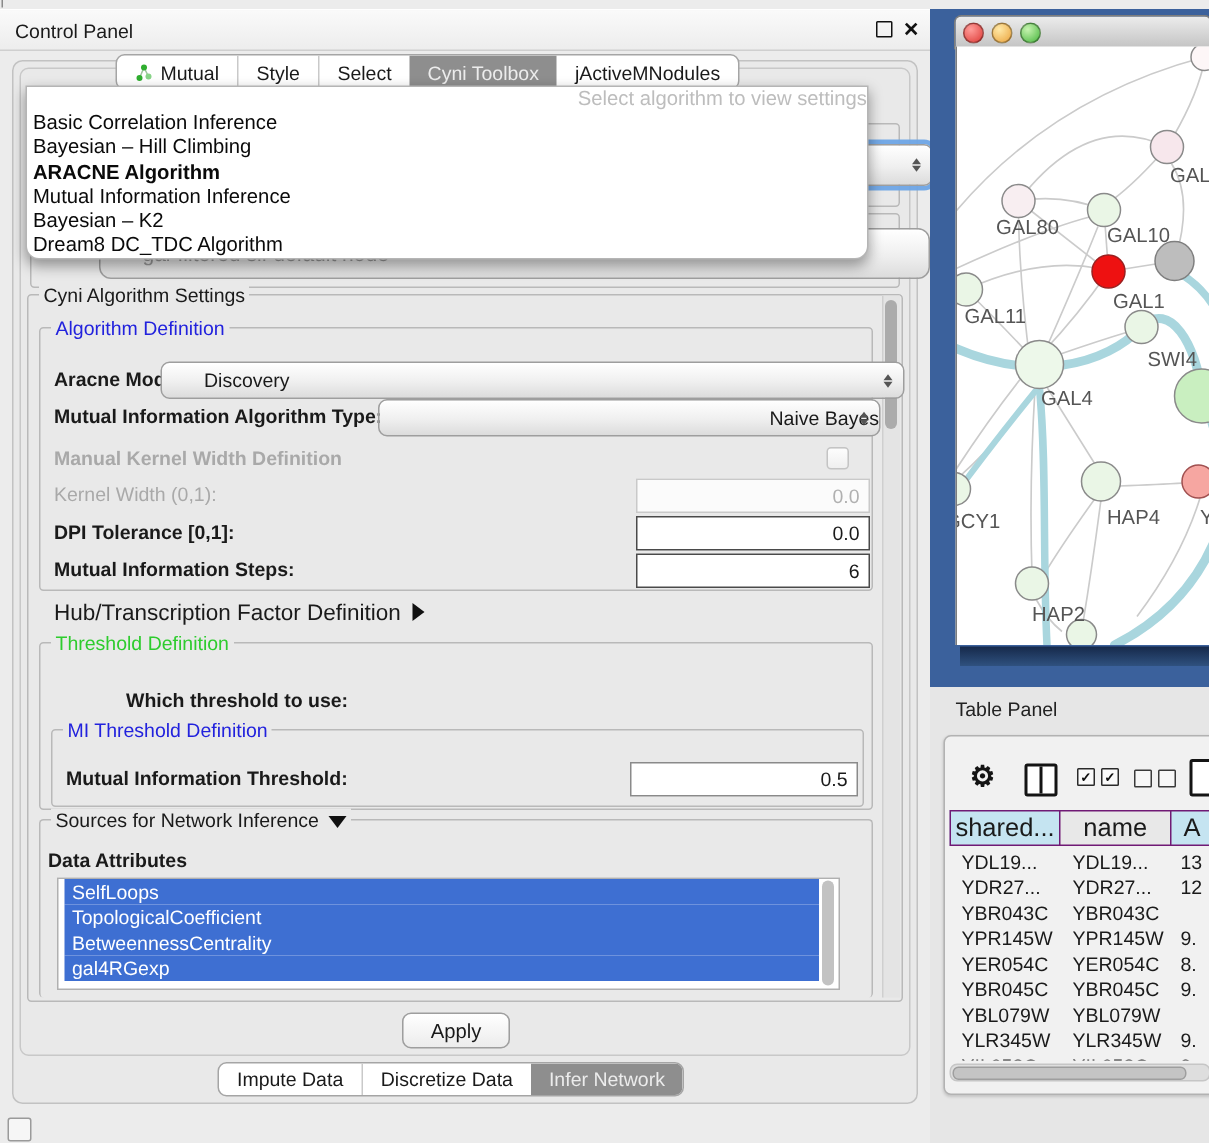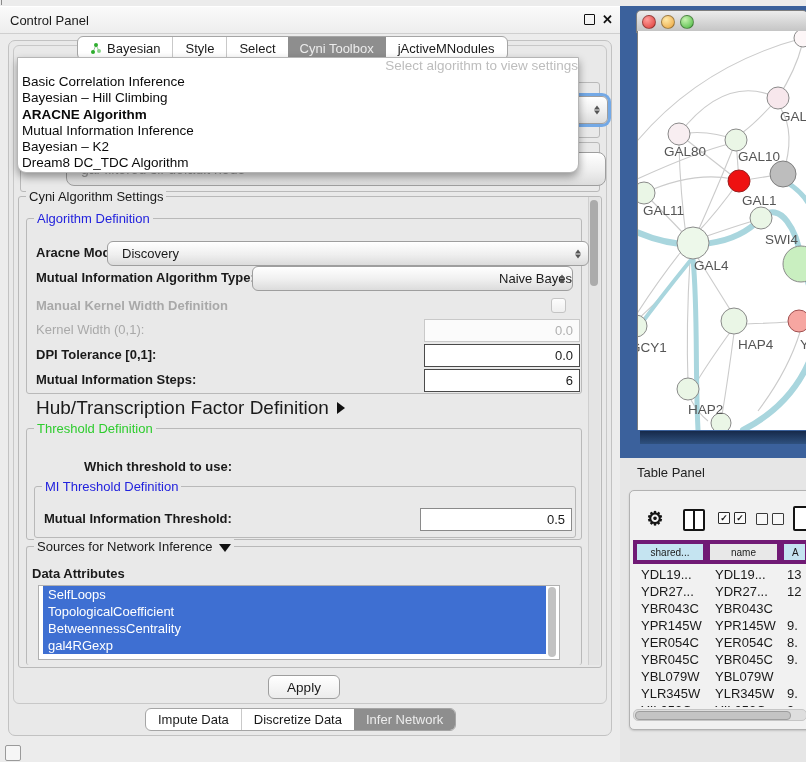--- a/index.html
+++ b/index.html
@@ -22,21 +22,21 @@
   .tab.after-active{border-left:none;}
   
   .popup{background:#fff;border:1px solid #b5b5b5;border-radius:0 0 9px 9px;box-shadow:0 4px 9px rgba(0,0,0,.38);z-index:50;overflow:hidden;}
   .popup .ph{height:16px;line-height:16px;text-align:right;color:#bdbdbd;font-size:13.5px;}
   .popup .opt{height:16.3px;line-height:16.3px;padding-left:4px;font-size:13.5px;color:#0a0a0a;white-space:nowrap;}
   
   .grp{border:1px solid #b9b9b9;border-radius:3px;}
   .grp>.gt{position:absolute;top:-8px;left:7px;background:var(--grpbg);padding:0 3px;font-size:13px;white-space:nowrap;}
   .gt.blue{color:#2222dd;} .gt.green{color:#2ecc2e;}
   
-  .combo{background:linear-gradient(#ffffff,#efefef 55%,#dcdcdc);border:1px solid #9e9e9e;border-radius:6px;display:flex;align-items:center;font-size:13px;padding-left:14px;box-shadow:inset 0 1px 0 #fff;position:absolute;}
+  .combo{background:linear-gradient(#ffffff,#efefef 55%,#dcdcdc);border:1px solid #9e9e9e;border-radius:6px;display:flex;align-items:center;font-size:13px;padding-left:28px;box-shadow:inset 0 1px 0 #fff;position:absolute;}
   .combo .spin{position:absolute;right:7px;top:50%;transform:translateY(-50%);display:flex;flex-direction:column;align-items:center;gap:1px;}
   .spin i{display:block;width:0;height:0;border-left:3.5px solid transparent;border-right:3.5px solid transparent;}
   .spin i.up{border-bottom:4.5px solid #555;}
   .spin i.dn{border-top:4.5px solid #555;}
   .combo.focusring{box-shadow:0 0 0 3px rgba(110,165,230,.95), inset 0 1px 0 #fff;}
   .field{position:absolute;background:#fff;border:1px solid #8a8a8a;font-size:13px;display:flex;align-items:center;justify-content:flex-end;padding-right:6px;}
   .field.disabled{background:#fbfbfb;border-color:#c9c9c9;color:#b0b0b0;}
   .field.strong{border:1.5px solid #4a4a4a;}
   .lbl{position:absolute;font-size:13px;white-space:nowrap;display:flex;align-items:center;}
   .lbl.gray{color:#a9a9a9;}
@@ -49,21 +49,21 @@
   .vthumb{position:absolute;background:#ababab;border-radius:4px;}
   .btn{position:absolute;background:linear-gradient(#ffffff,#ececec);border:1px solid #9e9e9e;border-radius:6px;font-size:13.5px;display:flex;align-items:center;justify-content:center;}
   
   .desktop{background:var(--desktop);}
   .netwin-bar{background:linear-gradient(#ececec,#c3c3c3);border:1px solid #7d7d7d;border-bottom:1px solid #8a8a8a;border-radius:5px 5px 0 0;display:flex;align-items:center;}
   .light{width:12px;height:12px;border-radius:50%;margin-left:5px;border:1px solid rgba(0,0,0,.35);}
   .canvas{background:#fff;border-left:1px solid #7d7d7d;overflow:hidden;}
   .winshadow{background:linear-gradient(#16294a,#2f517f);}
   
   .tpanel{background:#f1f1f1;border:1px solid #b2b2b2;border-radius:5px;box-shadow:0 1px 2px rgba(0,0,0,.15);}
-  .hcell{position:absolute;height:24px;display:flex;align-items:center;justify-content:center;font-size:10px;border:4px solid #701a75;box-sizing:border-box;}
+  .hcell{position:absolute;height:24px;display:flex;align-items:center;justify-content:center;font-size:17px;border:1px solid #701a75;box-sizing:border-box;}
   .hcell.hl{background:#c5e4f1;} .hcell.plain{background:#e8e8e8;}
   .trow{position:absolute;height:17px;font-size:13px;white-space:nowrap;}
   .tcell{position:absolute;top:0;line-height:17px;}
   .icn{position:absolute;display:flex;align-items:center;justify-content:center;}
   .cbx{width:10px;height:10px;border:1.6px solid #2a2a2a;border-radius:1px;background:#fafafa;display:flex;align-items:center;justify-content:center;font-size:9px;font-weight:bold;color:#111;}
   .cbx.empty{border-color:#3a3a3a;background:#f7f7f7;}
 </style>
 </head>
 <body>
 
@@ -84,21 +84,21 @@
     <div class="tab">
       <span style="margin-right:5px;display:flex;">
         <svg width="12" height="13" viewBox="0 0 12 13">
             <line x1="3" y1="10" x2="6" y2="3" stroke="#9cc49c" stroke-width="1"></line>
             <line x1="6" y1="3" x2="9" y2="9" stroke="#9cc49c" stroke-width="1"></line>
             <circle cx="6" cy="3" r="2" fill="#2fae2f"></circle>
             <circle cx="3" cy="10" r="2" fill="#2fae2f"></circle>
             <circle cx="9" cy="9" r="2" fill="#88d488"></circle>
           </svg>
       </span>
-      <span>Bayesian</span>
+      <span>Mutual</span>
     </div>
     <div class="tab">
         <span>Style</span>
       </div>
     <div class="tab">
         <span>Select</span>
       </div>
     <div class="tab active">
         <span>Cyni Toolbox</span>
       </div>
@@ -159,21 +159,21 @@
   </div>
   <div class="lbl gray bold" style="left:36px;top:298px;height:14px;">Manual Kernel Width Definition</div>
   <div class="chk" style="left:551px;top:298px;"></div>
   <div class="lbl gray" style="left:36px;top:319px;height:21px;">Kernel Width (0,1):</div>
   <div class="field disabled" style="left:424px;top:319px;width:148px;height:21px;">0.0</div>
   <div class="lbl bold" style="left:36px;top:344px;height:21px;">DPI Tolerance [0,1]:</div>
   <div class="field strong" style="left:424px;top:344px;width:148px;height:21px;">0.0</div>
   <div class="lbl bold" style="left:36px;top:369px;height:21px;">Mutual Information Steps:</div>
   <div class="field strong" style="left:424px;top:369px;width:148px;height:21px;">6</div>
 
-  <div class="lbl" style="left:36px;top:399px;height:18px;font-size:19px;">
+  <div class="lbl" style="left:36px;top:399px;height:18px;font-size:15px;">
     <span>Hub/Transcription Factor Definition</span>
     <span class="tri-right"></span>
   </div>
 
   <div class="abs grp" style="left:26px;top:428px;width:554px;height:110px;">
     <span class="gt green">Threshold Definition</span>
   </div>
   <div class="lbl bold" style="left:84px;top:455px;height:23px;">Which threshold to use:</div>
   <div class="abs grp" style="left:34px;top:486px;width:540px;height:50px;">
     <span class="gt blue">MI Threshold Definition</span>

